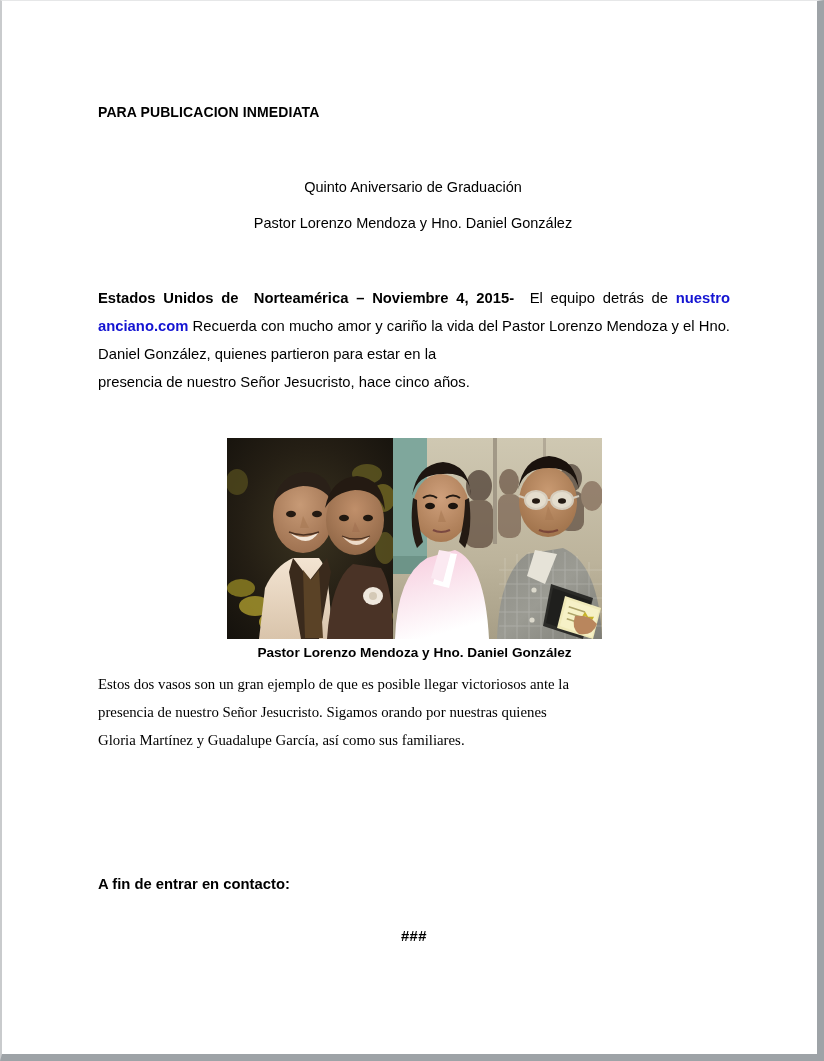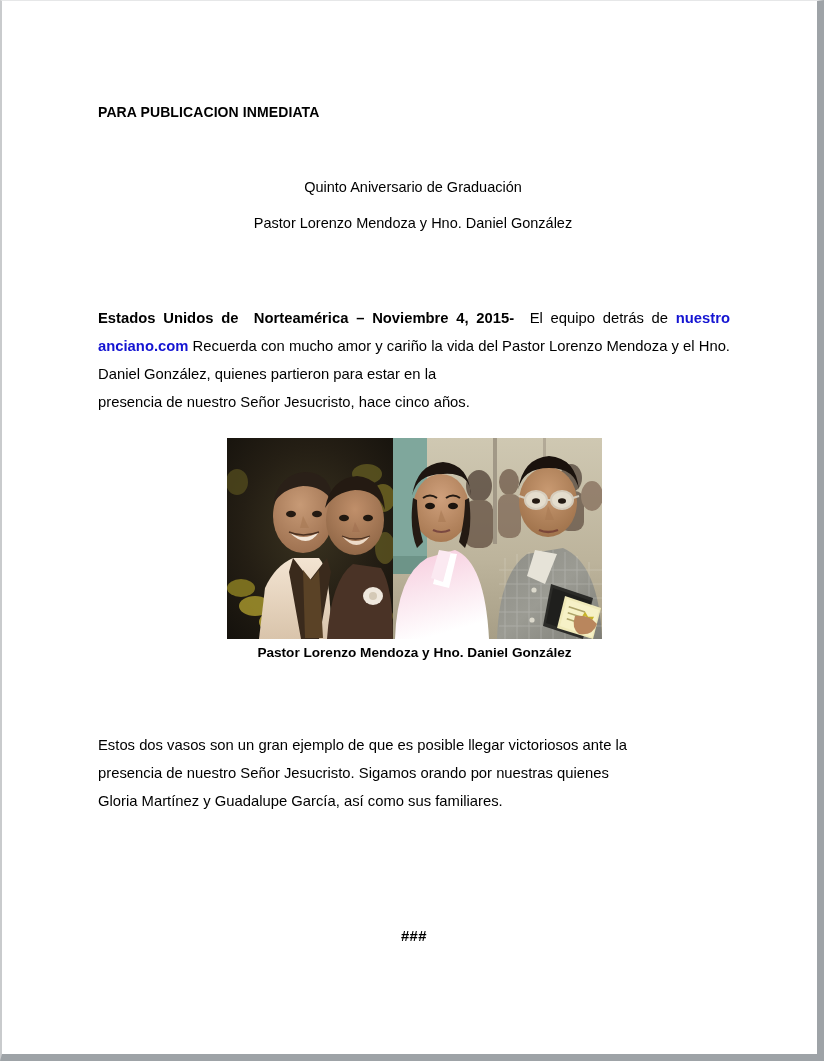--- a/index.html
+++ b/index.html
@@ -70,24 +70,23 @@
   
   .para {
     position: absolute;
     left: 96px;
     width: 632px;
     font-size: 14.8px;
     line-height: 28px;
     text-align: justify;
     text-justify: inter-word;
     color: #000000;
-    margin-top: 20px;
   }
   #para-1 { top: 283px; }
-  #para-2 { top: 710px; }
+  #para-2 { top: 669px; font-family: Liberation Serif, serif; }
 
   .bold { font-weight: bold; }
 
   
   .bluelink {
     color: #1414d2;
     font-weight: bold;
   }
 
   
@@ -392,18 +391,19 @@
       <div id="figure-caption">Pastor Lorenzo Mendoza y Hno. Daniel González</div>
     </div>
 
     <div class="t para" id="para-2">
       <span class="sp">Estos</span><span> </span><span class="sp">dos vasos</span><span> son </span><span class="gr">un</span><span> gran </span><span class="sp">ejemplo</span><span> de </span><span class="sp">que es</span><span> </span><span class="sp">posible</span><span> </span><span class="sp">llegar</span><span> </span><span class="sp">victoriosos</span><span> ante la
       <br><span class="sp">presencia</span><span> de </span><span class="sp">nuestro Señor Jesucristo</span><span>. </span><span class="sp">Sigamos orando</span><span> por </span><span class="sp">nuestras quienes</span><span>
       <br>Gloria </span><span class="sp">Martínez</span><span> y Guadalupe </span><span class="sp">García</span><span>, </span><span class="sp">así</span><span> </span><span class="sp">como</span><span> sus </span><span class="sp">familiares</span><span>.</span></span>
     </div>
 
     <div id="contact-block">
+      <span class="t" id="contact-label">A fin de <span class="sp">entrar</span> en <span class="sp gr">contacto:</span></span>
     </div>
 
     <div class="t" id="end-mark">###</div>
 
   </div>
 </div>
 
 </body></html>

